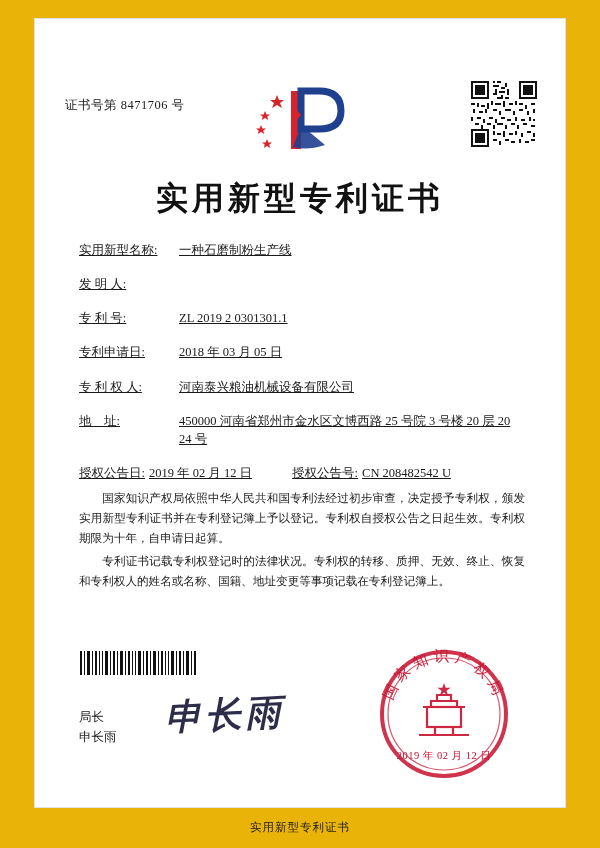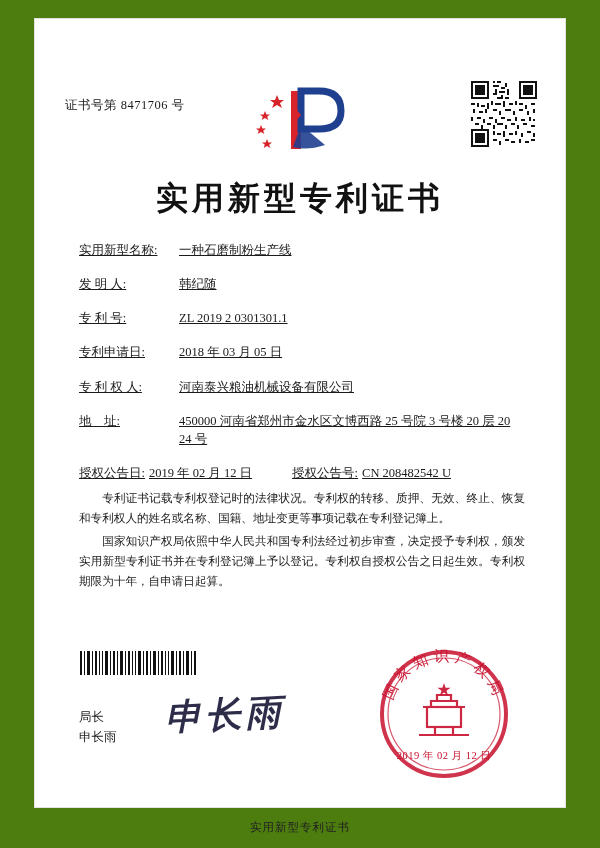--- a/index.html
+++ b/index.html
@@ -5,21 +5,21 @@
   html,body{margin:0;padding:0;}
   body{
     width:600px;height:848px;
     background:#e9e9e9;
     font-family:"Liberation Serif","DejaVu Serif",serif;
     overflow:hidden;
   }
   .page{
     position:relative;
     width:600px;height:848px;
-    background:#4d7c0f;
+    background:#eab308;
     box-sizing:border-box;
   }
   .sheet{
     position:absolute;
     left:34px;top:18px;
     width:532px;height:790px;
     background:#fff;
     border:1px solid #e2e2e2;
     box-sizing:border-box;
   }
@@ -226,21 +226,20 @@
 
     <div class="title">实用新型专利证书</div>
 
     <div class="fields">
       <div class="frow">
         <span class="flabel">实用新型名称:</span>
         <span class="fvalue">一种石磨制粉生产线</span>
       </div>
       <div class="frow">
         <span class="flabel">发 明 人:</span>
-        <span class="fvalue">韩纪随</span>
       </div>
       <div class="frow">
         <span class="flabel">专 利 号:</span>
         <span class="fvalue">ZL 2019 2 0301301.1</span>
       </div>
       <div class="frow">
         <span class="flabel">专利申请日:</span>
         <span class="fvalue">2018 年 03 月 05 日</span>
       </div>
       <div class="frow">
@@ -257,22 +256,22 @@
           <span class="fvalue">2019 年 02 月 12 日</span>
         </span>
         <span class="seg right">
           <span class="flabel">授权公告号:</span>
           <span class="fvalue">CN 208482542 U</span>
         </span>
       </div>
     </div>
 
     <div class="paras">
+      <p>国家知识产权局依照中华人民共和国专利法经过初步审查，决定授予专利权，颁发实用新型专利证书并在专利登记簿上予以登记。专利权自授权公告之日起生效。专利权期限为十年，自申请日起算。</p>
       <p>专利证书记载专利权登记时的法律状况。专利权的转移、质押、无效、终止、恢复和专利权人的姓名或名称、国籍、地址变更等事项记载在专利登记簿上。</p>
-      <p>国家知识产权局依照中华人民共和国专利法经过初步审查，决定授予专利权，颁发实用新型专利证书并在专利登记簿上予以登记。专利权自授权公告之日起生效。专利权期限为十年，自申请日起算。</p>
     </div>
 
     <div class="barcode">
       <svg viewBox="0 0 118 24" width="118" height="24" shape-rendering="crispEdges" aria-hidden="true">
         <rect width="118" height="24" fill="#fff"></rect>
         <g fill="#111">
           <rect x="1" y="0" width="2" height="24"></rect>
             <rect x="5" y="0" width="1" height="24"></rect>
           <rect x="8" y="0" width="3" height="24"></rect>
             <rect x="13" y="0" width="1" height="24"></rect>

